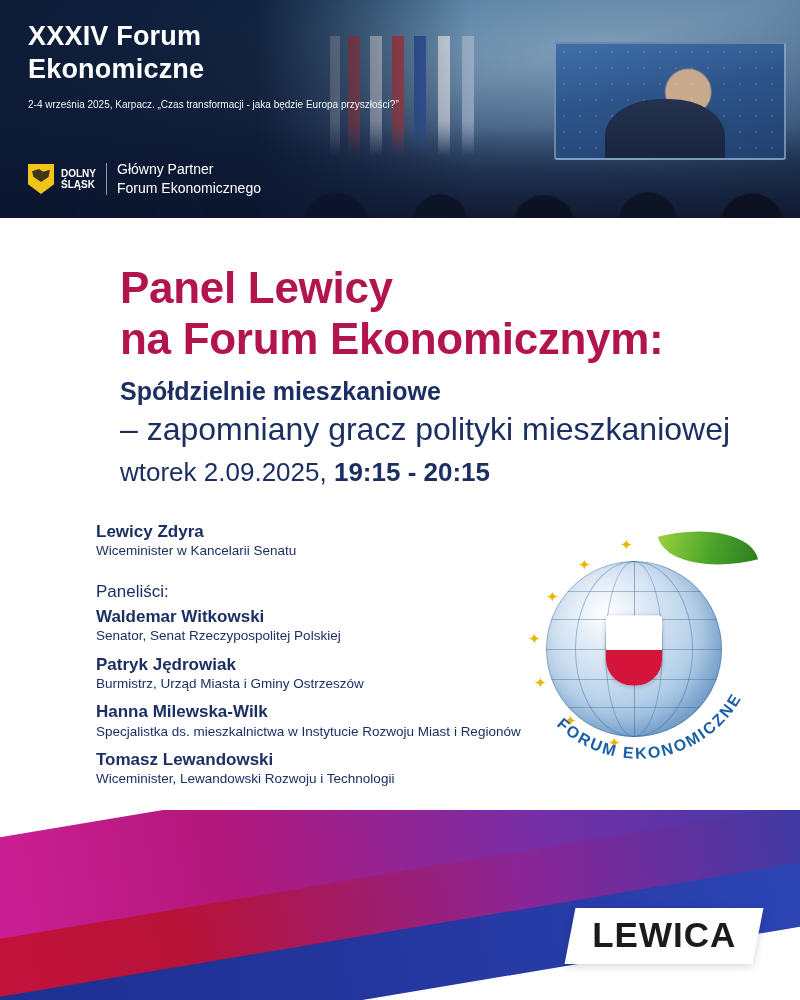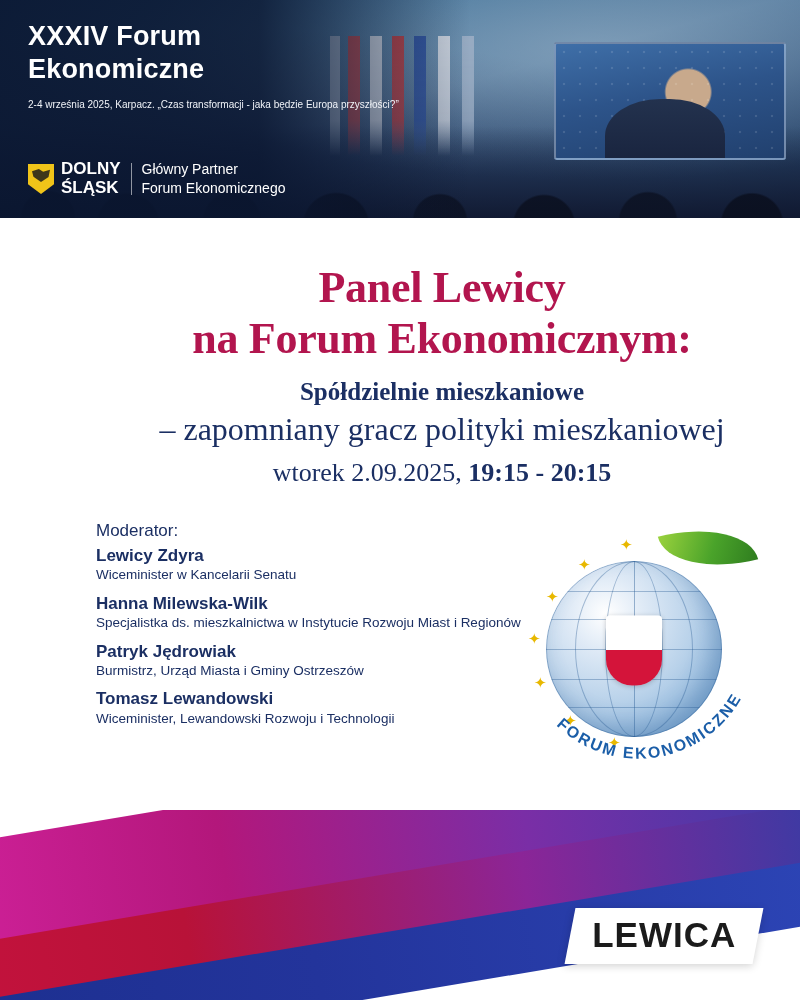--- a/index.html
+++ b/index.html
@@ -140,39 +140,38 @@
   .ds-crest::after {
     content: "";
     position: absolute;
     left: 4px; top: 5px;
     width: 18px; height: 13px;
     background: #1d1d1b;
     clip-path: polygon(0 18%, 38% 0, 62% 22%, 100% 6%, 92% 62%, 50% 100%, 8% 60%);
     opacity: 0.85;
   }
   .ds-name {
-    font-size: 17px; font-weight: bold; line-height: 1.1; color: #fff;
+    font-size: 10px; font-weight: bold; line-height: 1.1; color: #fff;
   }
   .partner-div { width: 1px; height: 32px; background: rgba(255,255,255,0.55); }
   .partner-txt { font-size: 14px; line-height: 1.35; color: #fff; }
 
   
   .body-area {
     position: absolute;
     top: 218px; left: 0;
     width: 800px; height: 782px;
     background: #ffffff;
   }
 
   .headline {
     position: absolute;
-    right: 28px; top: 44px;
+    right: 20px; top: 44px;
     width: 660px;
-    text-align: center;
-    font-family: Liberation Serif, serif;
+    text-align: left;
   }
   .h1a, .h1b {
     color: #b2154e;
     font-size: 44px;
     font-weight: bold;
     line-height: 1.17;
     letter-spacing: -0.3px;
   }
   .h2 {
     margin-top: 12px;
@@ -378,32 +377,36 @@
       <div class="h1b">na Forum Ekonomicznym:</div>
       <div class="h2">Spółdzielnie mieszkaniowe</div>
       <div class="h3">– zapomniany gracz polityki mieszkaniowej</div>
       <div class="h4">
         <span>wtorek 2.09.2025,</span>
         <b>19:15 - 20:15</b>
       </div>
     </div>
 
     <div class="people">
-      <div class="role-label">Moderator:</div>
       <div class="person-name">Lewicy Zdyra</div>
       <div class="person-desc">Wiceminister w Kancelarii Senatu</div>
 
-
+      <div class="role-label panelists-label">Paneliści:</div>
+
+      <div>
+        <div class="person-name">Waldemar Witkowski</div>
+        <div class="person-desc">Senator, Senat Rzeczypospolitej Polskiej</div>
+      </div>
+      <div>
+        <div class="person-name">Patryk Jędrowiak</div>
+        <div class="person-desc">Burmistrz, Urząd Miasta i Gminy Ostrzeszów</div>
+      </div>
       <div>
         <div class="person-name">Hanna Milewska-Wilk</div>
         <div class="person-desc">Specjalistka ds. mieszkalnictwa w Instytucie Rozwoju Miast i Regionów</div>
-      </div>
-      <div>
-        <div class="person-name">Patryk Jędrowiak</div>
-        <div class="person-desc">Burmistrz, Urząd Miasta i Gminy Ostrzeszów</div>
       </div>
       <div>
         <div class="person-name">Tomasz Lewandowski</div>
         <div class="person-desc">Wiceminister, Lewandowski Rozwoju i Technologii</div>
       </div>
     </div>
 
     <div class="emblem">
       <div class="globe">
         <div class="parallel" style="top:30px;"></div>

